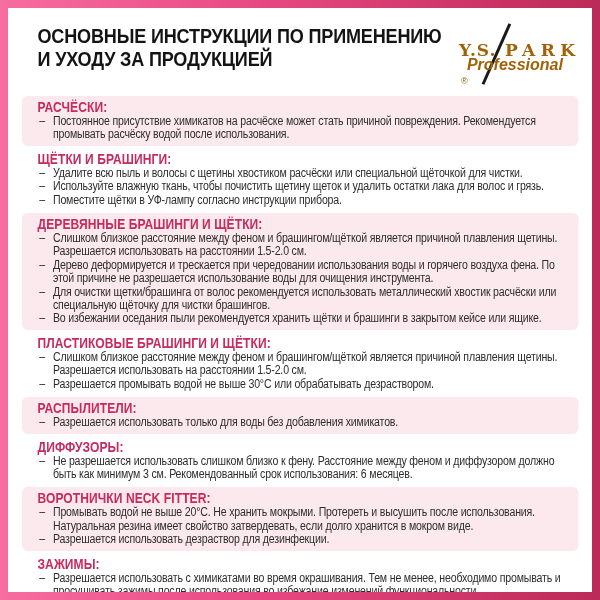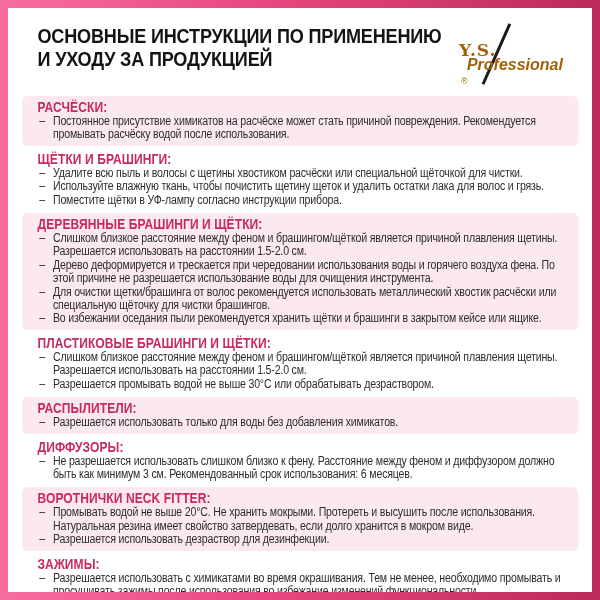--- a/index.html
+++ b/index.html
@@ -51,20 +51,21 @@
     <div class="squeeze">
 
       <header>
         <div class="title">
           <div>ОСНОВНЫЕ ИНСТРУКЦИИ ПО ПРИМЕНЕНИЮ</div>
           <div>И УХОДУ ЗА ПРОДУКЦИЕЙ</div>
         </div>
         <div class="logo">
           <span class="ys">Y.S.</span>
           <span class="slash"></span>
+          <span class="park">PARK</span>
           <span class="professional">Professional</span>
           <span class="registered">®</span>
         </div>
       </header>
 
       <section class="sec tint">
         <h2>РАСЧЁСКИ:</h2>
         <div class="bullet">
           <span class="dash"></span>
           <span class="txt">Постоянное присутствие химикатов на расчёске может стать причиной повреждения. Рекомендуется промывать расчёску водой после использования.</span>

